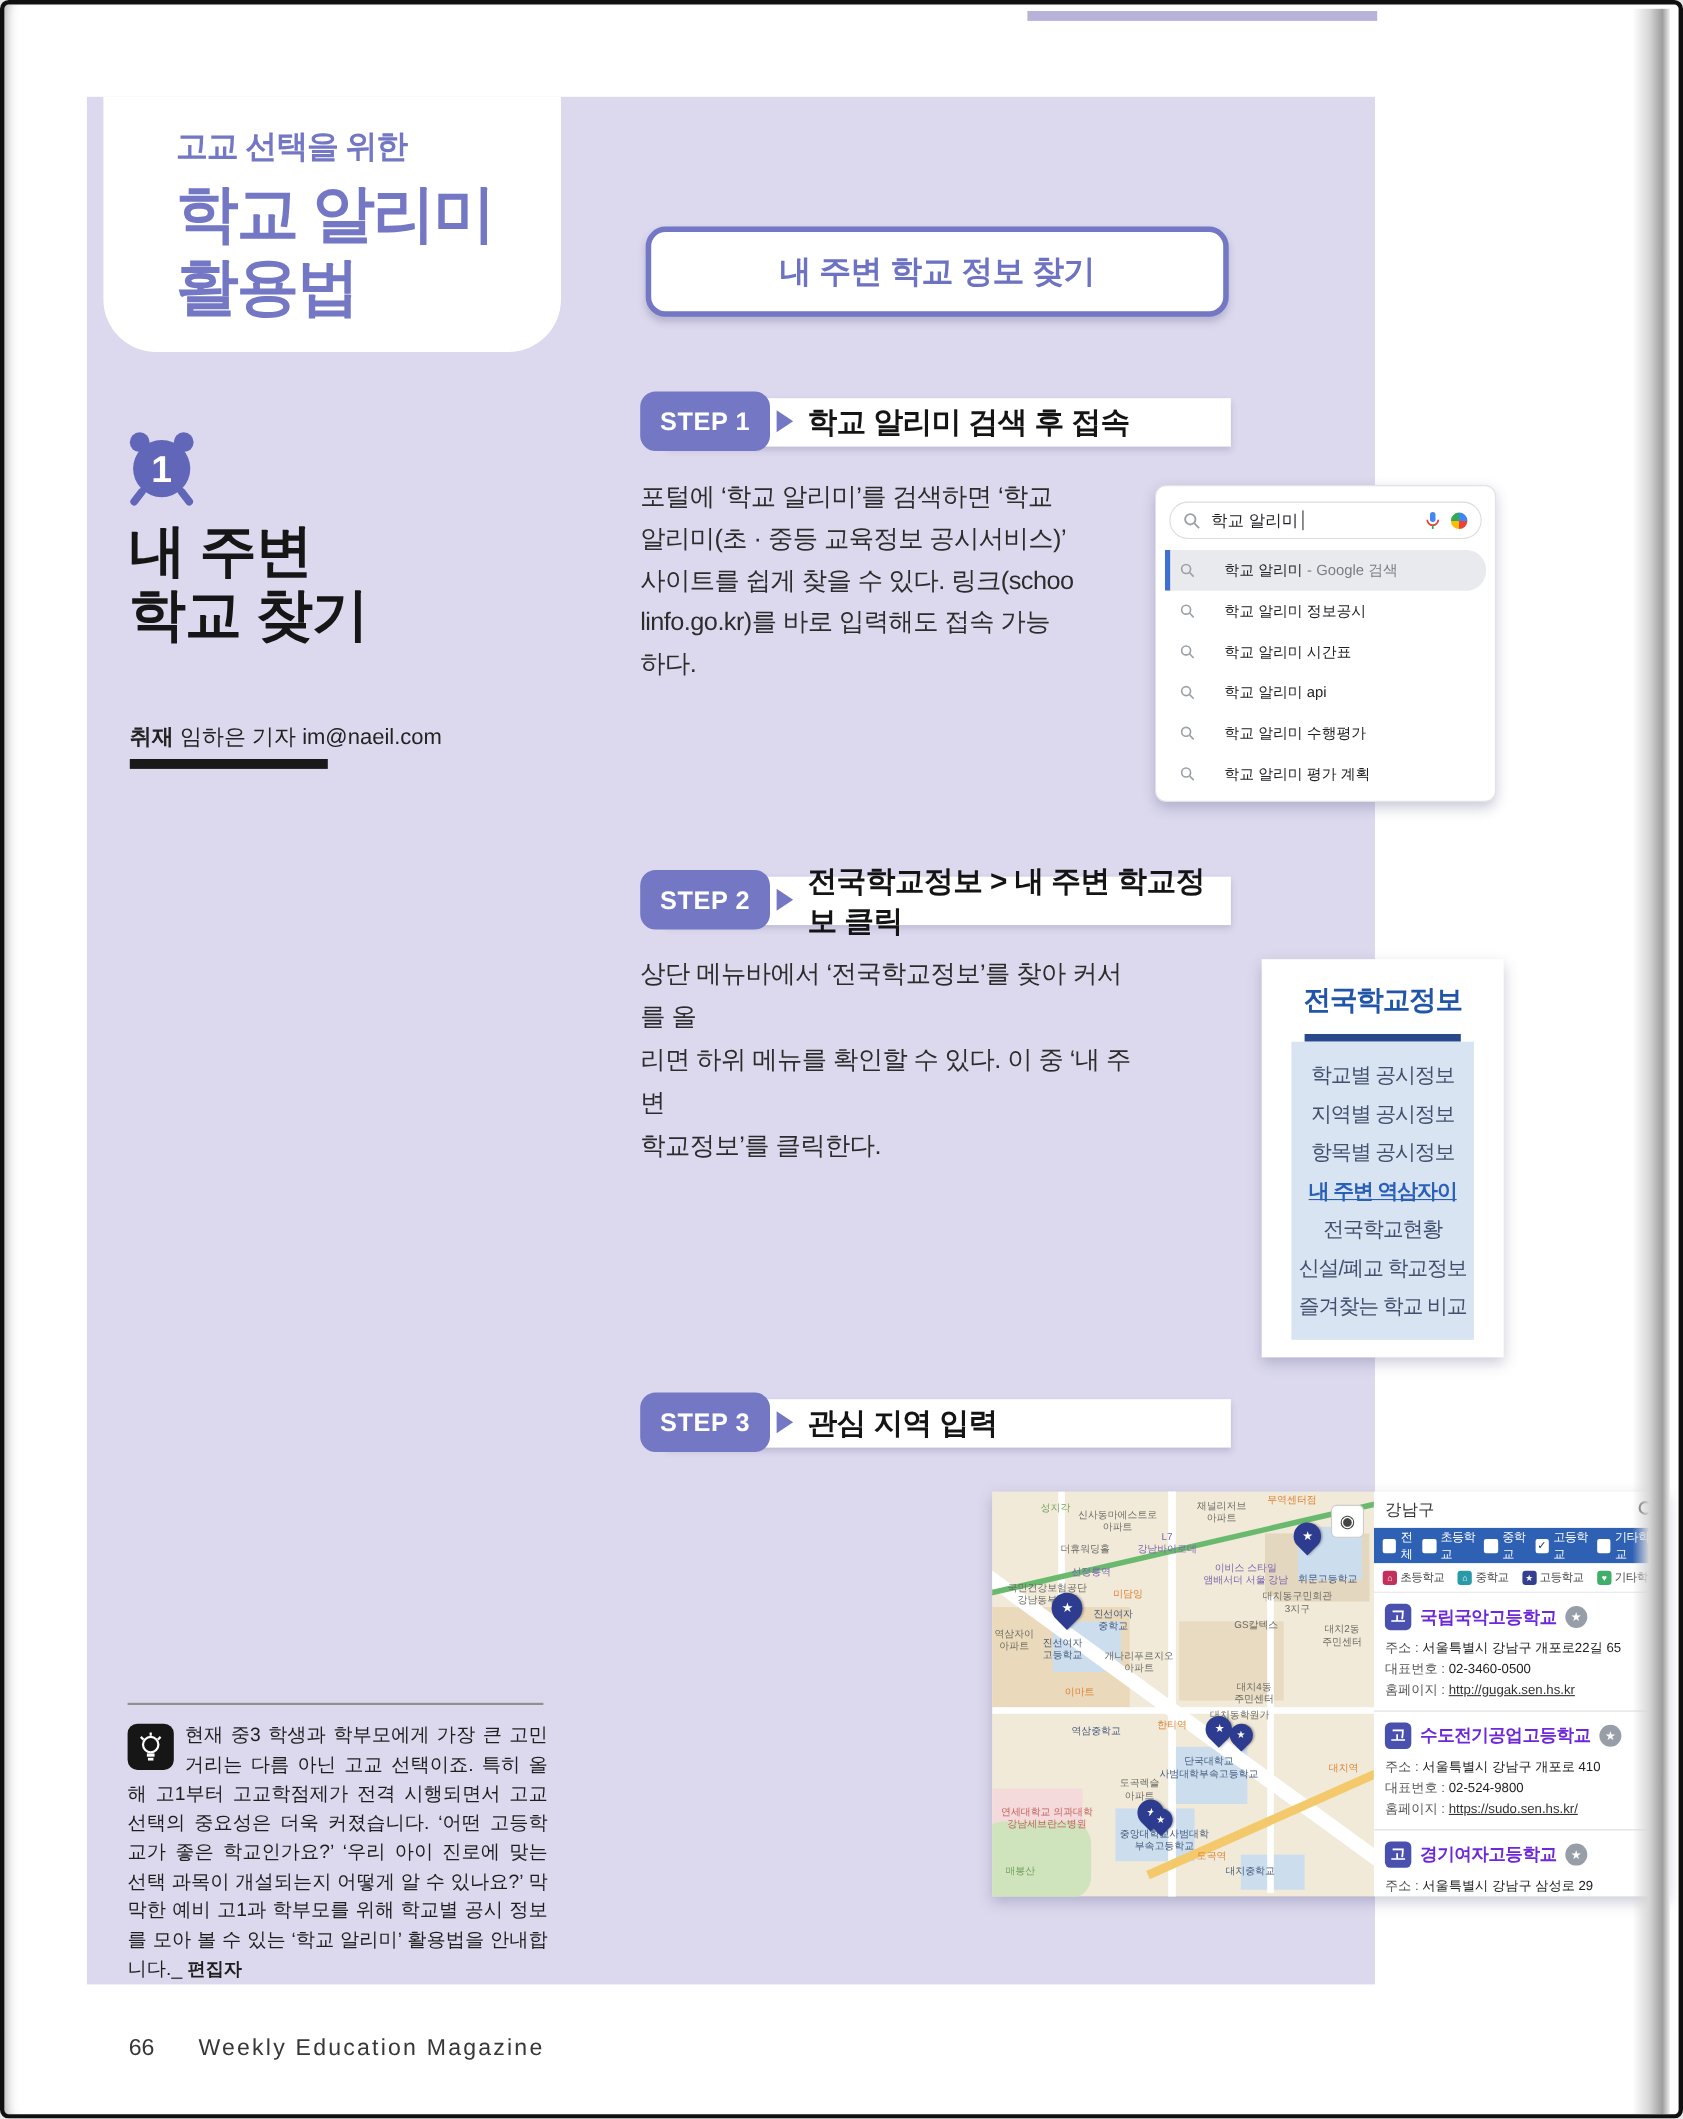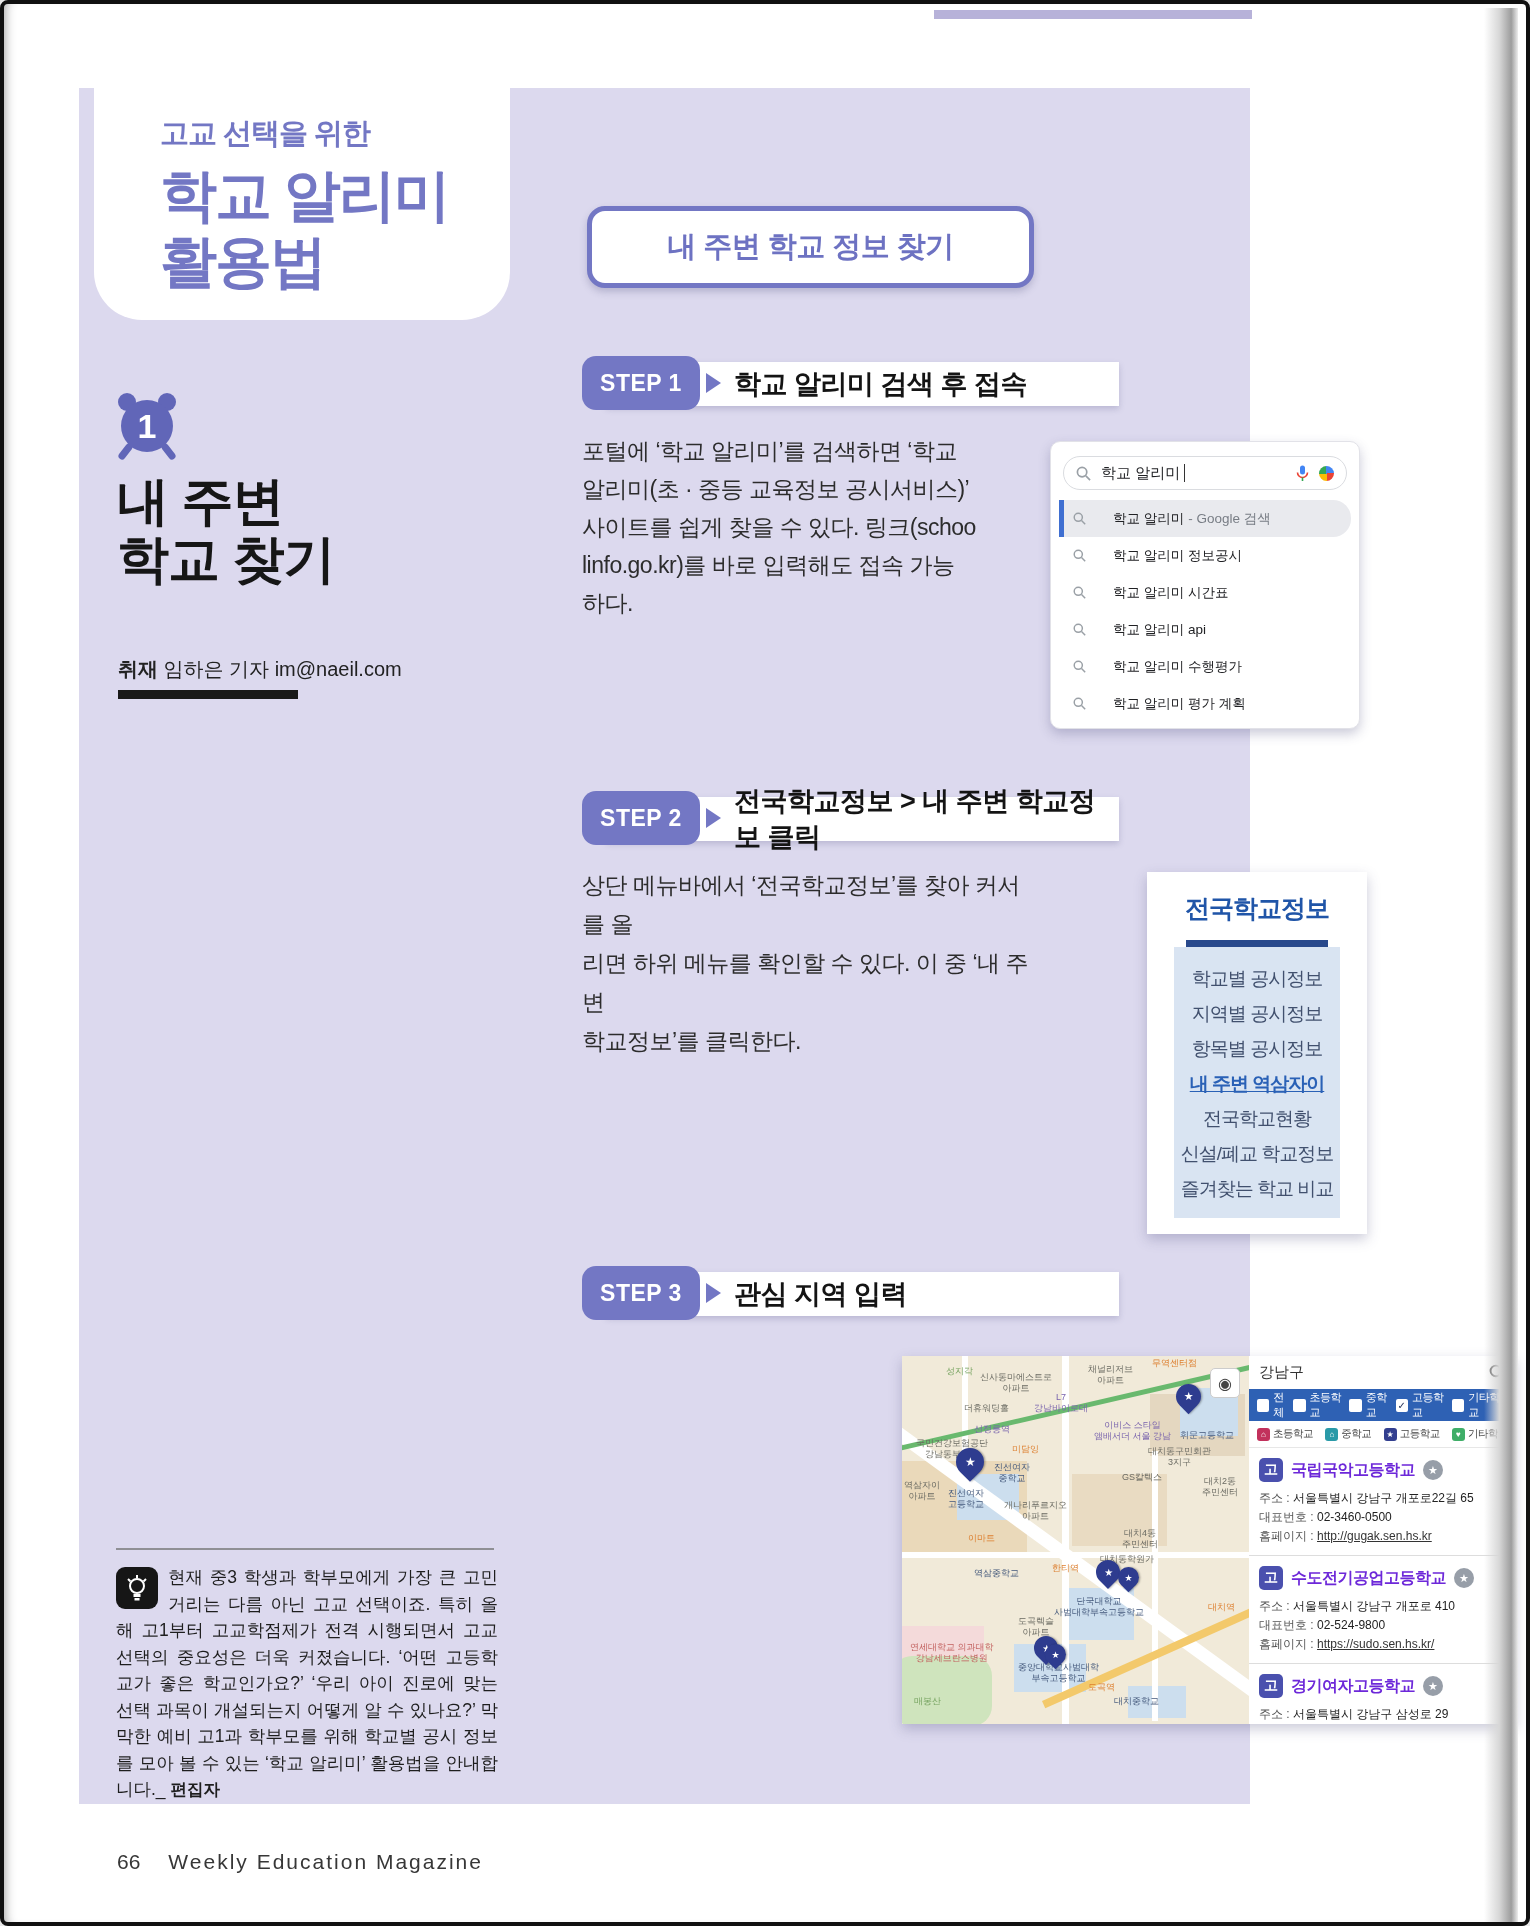--- a/index.html
+++ b/index.html
@@ -28,21 +28,21 @@
   .byline{position:absolute;left:114px;top:652px;font-size:20px;color:#222;}
   .byline b{font-weight:700;}
   .byline-bar{position:absolute;left:114px;top:686px;width:180px;height:9px;background:#191919;}
   .note-divider{position:absolute;left:112px;top:1544px;width:378px;height:2px;background:#8f8f94;}
   .note{position:absolute;left:112px;top:1560px;width:382px;font-size:17.5px;line-height:26.5px;color:#1e1e1e;text-align:justify;}
   .bulb{float:left;width:42px;height:42px;background:#161616;border-radius:9px;margin:3px 10px 4px 0;
         display:flex;align-items:center;justify-content:center;}
   .note b{font-weight:700;font-size:16.5px;}
 
   
-  .feature-box{position:absolute;left:583px;top:202px;width:447px;height:82px;background:#fff;
+  .feature-box{position:absolute;left:583px;top:202px;width:530px;height:82px;background:#fff;
                border:5px solid var(--accent);border-radius:18px;display:flex;align-items:center;
                justify-content:center;box-shadow:0 4px 7px rgba(70,70,120,.25);}
   .feature-box span{font-size:29px;font-weight:700;color:#6d72c2;letter-spacing:-.5px;}
 
   
   .step-row{position:absolute;left:578px;width:537px;height:56px;}
   .step-bar{position:absolute;left:24px;top:6px;right:0;height:44px;background:#fff;
             box-shadow:0 3px 6px rgba(70,70,120,.22);}
   .step-badge{position:absolute;left:0;top:0;width:118px;height:54px;background:var(--accent);
               border-radius:14px;display:flex;align-items:center;justify-content:center;
@@ -115,21 +115,21 @@
   .s-head{display:flex;align-items:center;gap:8px;margin:3px 0 7px 0;}
   .s-badge{width:24px;height:24px;border-radius:5px;background:#4a50ae;color:#fff;font-size:14px;
            font-weight:700;display:flex;align-items:center;justify-content:center;flex:0 0 auto;}
   .s-name{font-size:16px;font-weight:700;color:#6d28d9;letter-spacing:-.5px;white-space:nowrap;}
   .star-btn{width:20px;height:20px;border-radius:50%;background:#979ea8;color:#fff;font-size:11px;
             display:flex;align-items:center;justify-content:center;flex:0 0 auto;}
   .s-line{font-size:12px;line-height:19px;color:#222;white-space:nowrap;}
   .s-label{color:#555;}
   .s-site{text-decoration:underline;color:#333;}
 
-  .footer{position:absolute;left:113px;top:1846px;display:flex;gap:28px;align-items:baseline;
+  .footer{position:absolute;left:113px;top:1846px;display:flex;gap:40px;align-items:baseline;
           font-size:21px;color:#373737;}
   .footer .mag{letter-spacing:2px;}
   .qsvg{flex:0 0 auto;display:block;}
 </style>
 </head>
 <body>
 
 <div class="page">
   <div class="lavender"></div>
 

